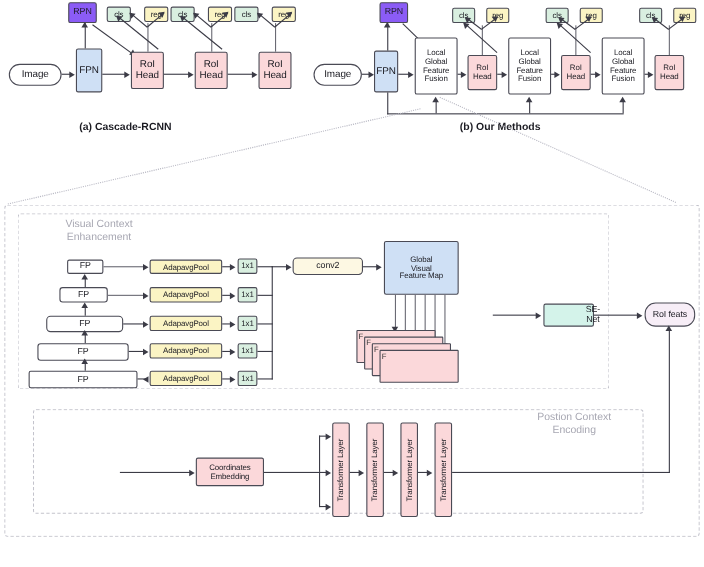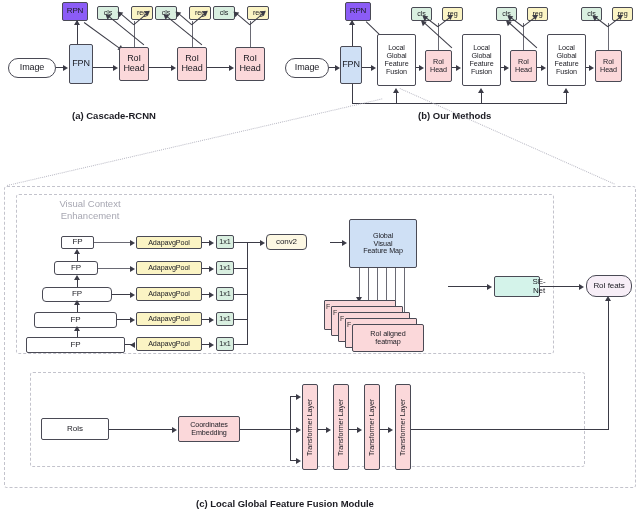--- a/index.html
+++ b/index.html
@@ -312,21 +312,21 @@
 
   <div class="ln lnh" style="left:234px;top:242px;width:14px;"></div>
   <div class="ln lnh" style="left:234px;top:268px;width:14px;"></div>
   <div class="ln lnh" style="left:234px;top:294px;width:14px;"></div>
   <div class="ln lnh" style="left:234px;top:319px;width:14px;"></div>
   <div class="ln lnh" style="left:234px;top:344px;width:14px;"></div>
   <div class="ln lnv" style="left:247px;top:242px;height:103px;"></div>
   <div class="ln lnh" style="left:247px;top:242px;width:14px;"></div>
   <div class="arrow ar-r" style="left:260px;top:239.5px;"></div>
 
-  <div class="node cream sm" style="left:266px;top:234px;width:41px;height:16px;border-radius:4px;">conv2</div>
+  <div class="node cream sm" style="left:266px;top:234px;width:64px;height:16px;border-radius:4px;">conv2</div>
   <div class="ln lnh" style="left:330px;top:242px;width:13px;"></div>
   <div class="arrow ar-r" style="left:342px;top:239.5px;"></div>
 
   <div class="node blue xs" style="left:349px;top:219px;width:68px;height:49px;">Global
 Visual
 Feature Map</div>
 
   <div class="ln lnv thin" style="left:359px;top:268px;height:31px;"></div>
   <div class="ln lnv thin" style="left:368px;top:268px;height:34px;"></div>
   <div class="ln lnv thin" style="left:377px;top:268px;height:37px;"></div>
@@ -337,38 +337,37 @@
   <div class="arrow ar-d" style="left:365.3px;top:300px;"></div>
   <div class="arrow ar-d" style="left:374.3px;top:303px;"></div>
   <div class="arrow ar-d" style="left:383.3px;top:306px;"></div>
   <div class="arrow ar-d" style="left:392.3px;top:309px;"></div>
   <div class="arrow ar-d" style="left:401.3px;top:312px;"></div>
 
   <div class="stackcard" style="left:324px;top:300px;width:72px;height:30px;"></div>
   <div class="stackcard" style="left:331px;top:306px;width:72px;height:30px;"></div>
   <div class="stackcard" style="left:338px;top:312px;width:72px;height:30px;"></div>
   <div class="stackcard" style="left:345px;top:318px;width:72px;height:30px;"></div>
-  <div class="node pink xs" style="left:352px;top:324px;width:72px;height:28px;">RoI aligned
-featmap</div>
   <div class="glabel" style="left:326px;top:303px;color:#333;font-size:7px;">F</div>
   <div class="glabel" style="left:333px;top:309px;color:#333;font-size:7px;">F</div>
   <div class="glabel" style="left:340px;top:315px;color:#333;font-size:7px;">F</div>
   <div class="glabel" style="left:347px;top:321px;color:#333;font-size:7px;">F</div>
 
   <div class="ln lnh" style="left:448px;top:286px;width:40px;"></div>
   <div class="arrow ar-r" style="left:487px;top:283.5px;"></div>
   <div class="node senet sm" style="left:494px;top:276px;width:46px;height:21px;padding-left:44px;">SE-Net</div>
   <div class="ln lnh" style="left:540px;top:286px;width:40px;"></div>
   <div class="arrow ar-r" style="left:579px;top:283.5px;"></div>
 
   <div class="node lav sm" style="left:586px;top:275px;width:46px;height:22px;border-radius:10px;">RoI feats</div>
 
   <div class="dgroup" style="left:30px;top:372px;width:555px;height:95px;"></div>
-
-  <div class="node white sm" style="left:41px;top:418px;width:68px;height:22px;">RoIs</div>
+  <div class="glabel" style="left:462px;top:374px;width:120px;">Postion Context
+Encoding</div>
+
   <div class="ln lnh" style="left:109px;top:429px;width:64px;"></div>
   <div class="arrow ar-r" style="left:172px;top:426.5px;"></div>
 
   <div class="node pink xs" style="left:178px;top:416px;width:62px;height:26px;">Coordinates
 Embedding</div>
   <div class="ln lnh" style="left:240px;top:429px;width:57px;"></div>
   <div class="arrow ar-r" style="left:296px;top:426.5px;"></div>
 
   <div class="node pink xs rot" style="left:302px;top:384px;width:16px;height:86px;">Transformer Layer</div>
   <div class="node pink xs rot" style="left:333px;top:384px;width:16px;height:86px;">Transformer Layer</div>
@@ -386,15 +385,14 @@
   <div class="arrow ar-r" style="left:326px;top:426.5px;"></div>
   <div class="ln lnh" style="left:349px;top:429px;width:9px;"></div>
   <div class="arrow ar-r" style="left:357px;top:426.5px;"></div>
   <div class="ln lnh" style="left:380px;top:429px;width:9px;"></div>
   <div class="arrow ar-r" style="left:388px;top:426.5px;"></div>
 
   <div class="ln lnh" style="left:411px;top:429px;width:198px;"></div>
   <div class="ln lnv" style="left:608px;top:299px;height:131px;"></div>
   <div class="arrow ar-u" style="left:605.3px;top:296px;"></div>
 
-  <div class="caption" style="left:196px;top:498px;">(c) Local Global Feature Fusion Module</div>
 
 </div>
 
 </body></html>

